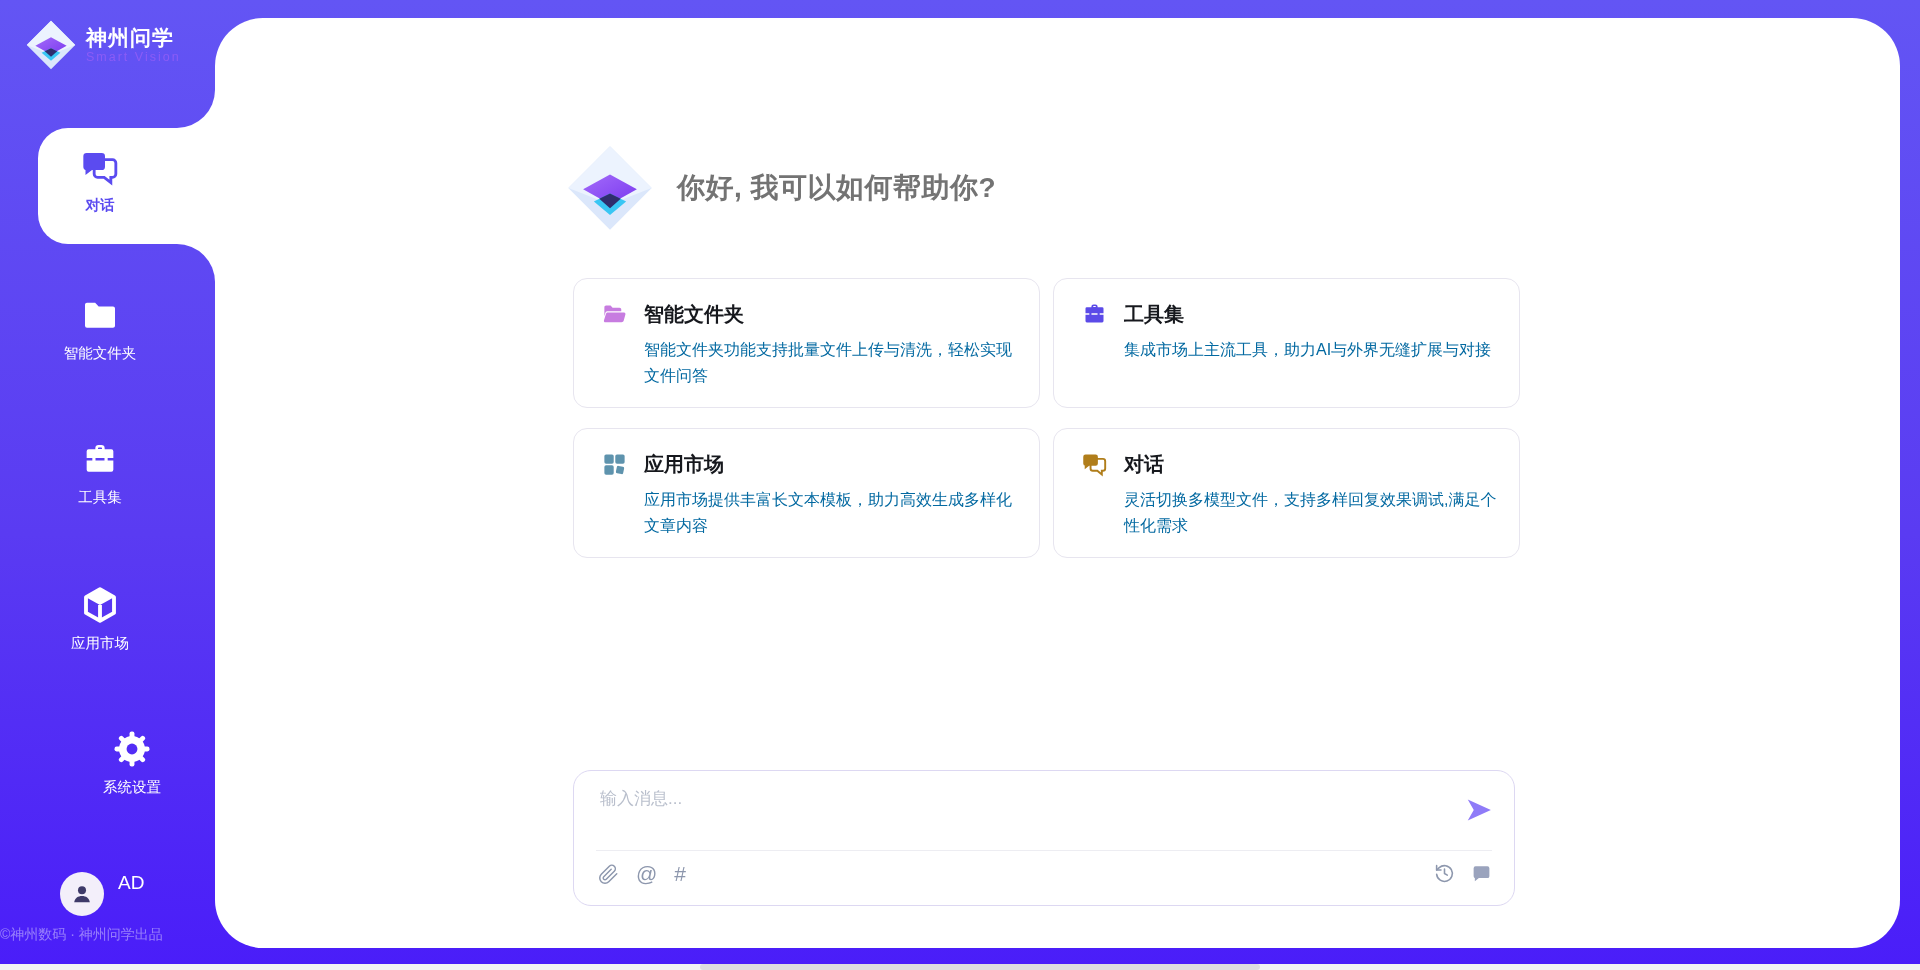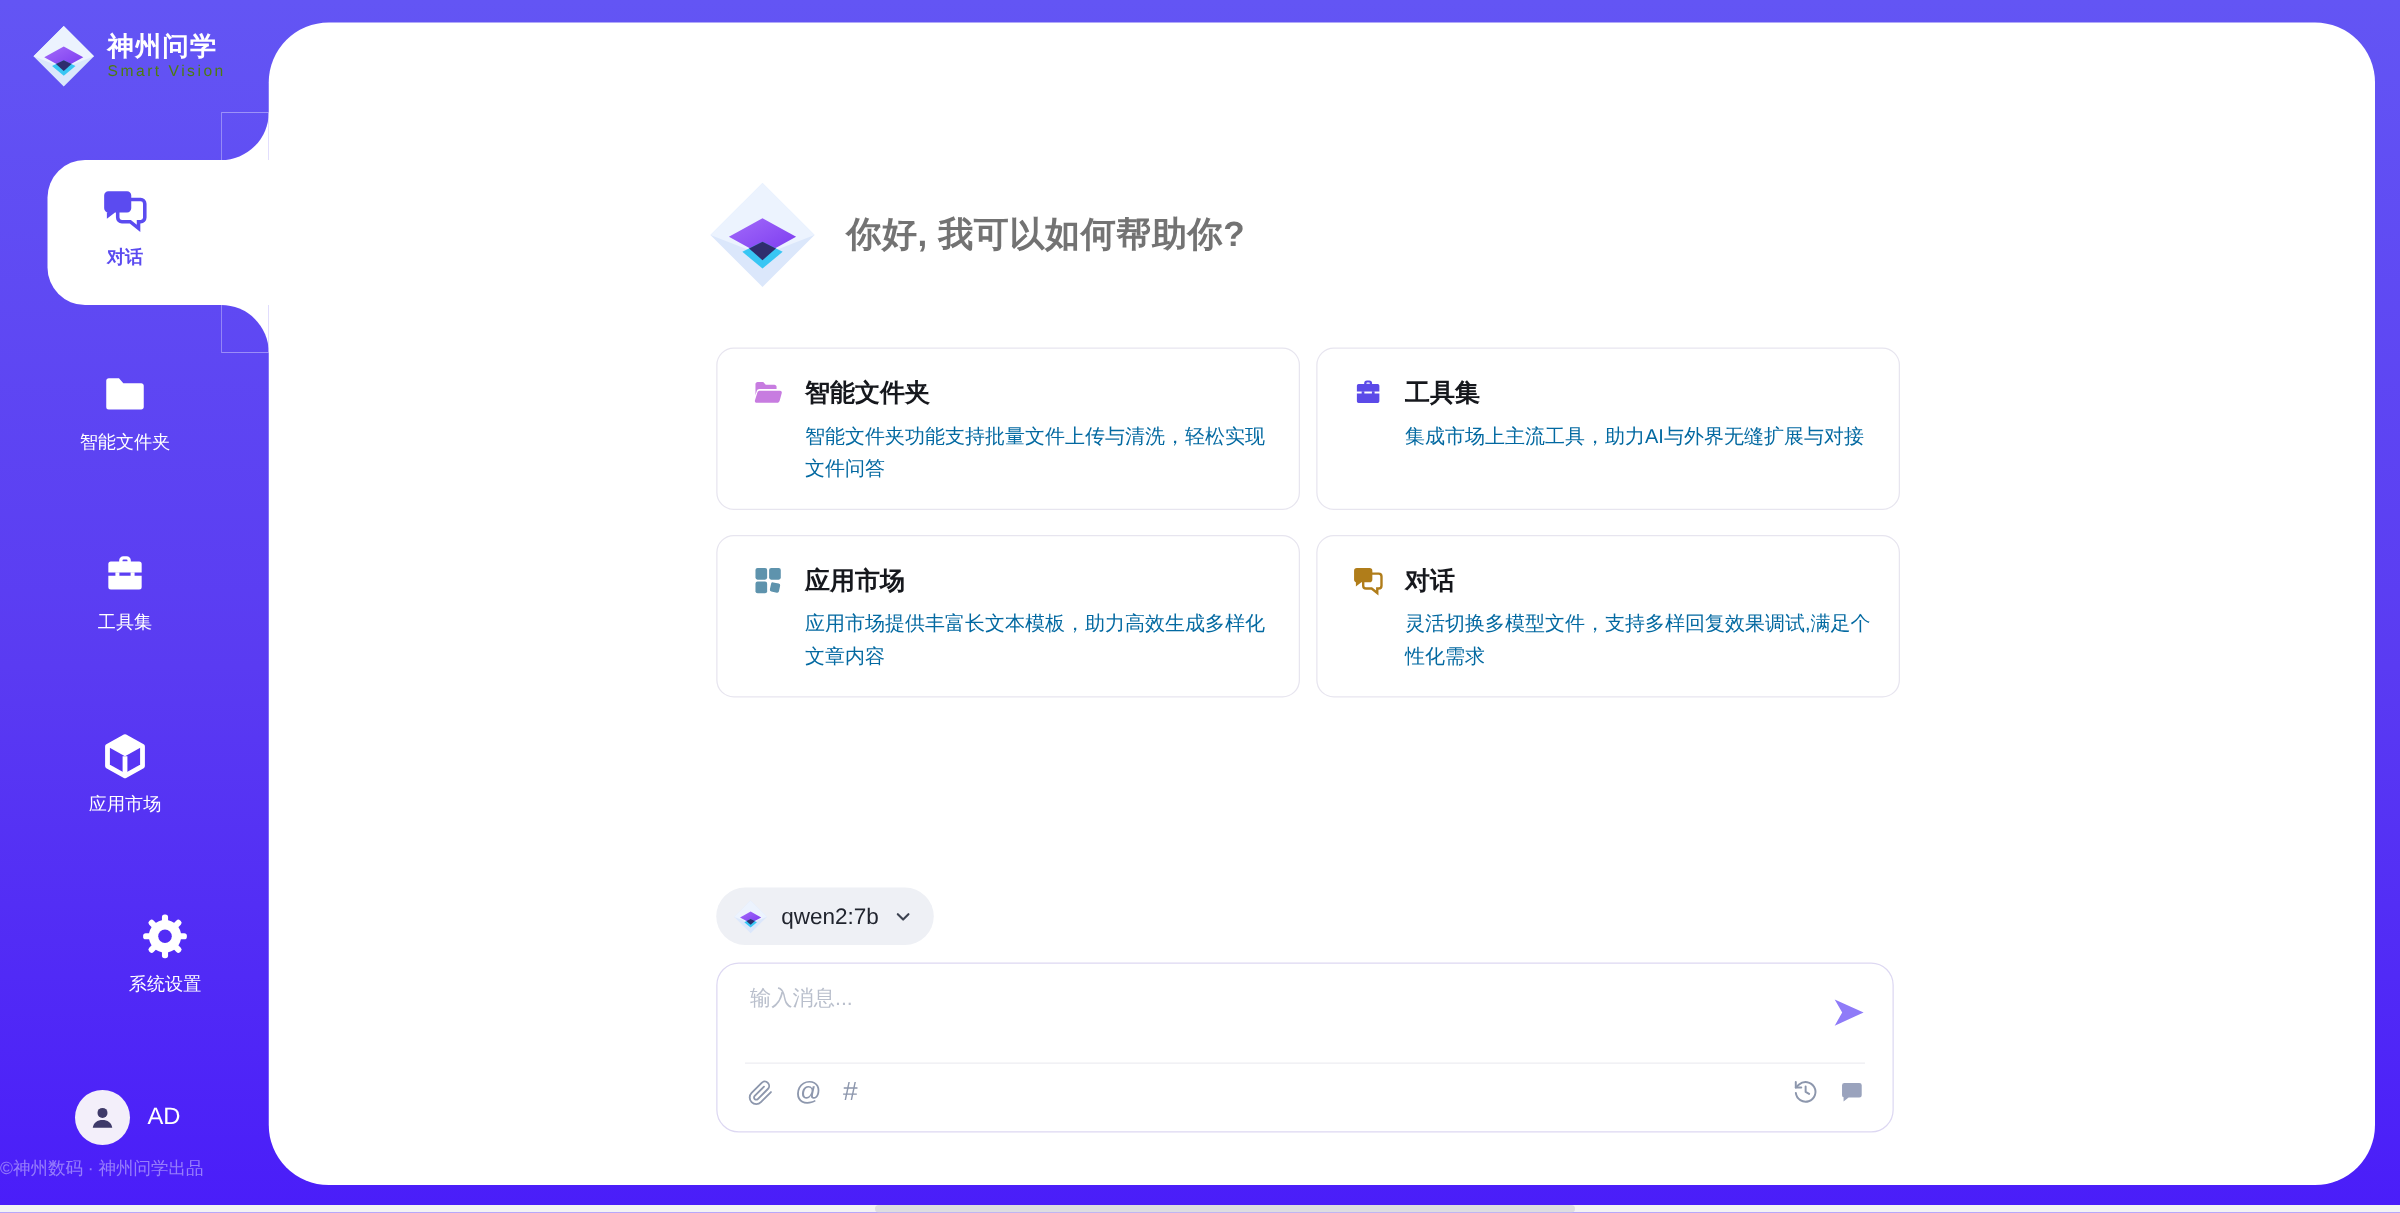--- a/index.html
+++ b/index.html
@@ -13,42 +13,42 @@
   
   .main{
     position:absolute;left:215px;top:18px;width:1685px;height:930px;
     background:#ffffff;border-radius:48px;
   }
 
   
   .brand{position:absolute;left:26px;top:20px;display:flex;align-items:center;gap:10px;}
   .brand .logo{width:50px;height:50px;}
   .brand-name{color:#fff;font-size:21px;font-weight:bold;letter-spacing:1px;line-height:1.1;}
-  .brand-sub{color:#4d7c0f;font-size:12.5px;letter-spacing:2px;}
+  .brand-sub{color:#8b5cf6;font-size:12.5px;letter-spacing:2px;}
 
   .tab-blob{
     position:absolute;left:38px;top:128px;width:192px;height:116px;
     background:#fff;border-radius:30px 0 0 30px;
   }
   .fillet{position:absolute;width:38px;height:38px;background:#fff;overflow:hidden;}
   .fillet-top{left:177px;top:90px;}
   .fillet-bottom{left:177px;top:244px;}
   .fillet .inner{
     width:100%;height:100%;
     background:linear-gradient(180deg,#6355F4 0%,#5A3BF2 55%,#4A1DF9 100%) fixed;
   }
   .fillet-top .inner{border-bottom-right-radius:38px;}
   .fillet-bottom .inner{border-top-right-radius:38px;}
 
   .nav-item{position:absolute;left:0;width:200px;text-align:center;cursor:pointer;}
   .nav-item .nicon{display:block;margin:0 auto 8px auto;}
   .nav-label{font-size:14.5px;color:#ffffff;}
   .nav-item.active .nav-label{color:#5B4BF0;font-weight:bold;}
 
-  .user{position:absolute;left:60px;top:872px;display:flex;align-items:center;gap:14px;cursor:pointer;}
+  .user{position:absolute;left:60px;top:872px;display:flex;gap:14px;cursor:pointer;}
   .avatar{width:44px;height:44px;border-radius:50%;background:#f3effa;display:flex;align-items:center;justify-content:center;}
   .user-name{color:#fff;font-size:19px;}
   .side-footer{position:absolute;left:0;top:926px;color:rgba(255,255,255,0.42);font-size:14px;}
 
   
   .greeting{position:absolute;left:352px;top:127px;display:flex;align-items:center;gap:24px;}
   .greeting .logo{width:86px;height:86px;}
   .greeting-text{font-size:28px;font-weight:bold;color:#737373;letter-spacing:0.5px;}
 
   
@@ -247,33 +247,20 @@
       <div class="card-head">
         <svg width="27" height="27" viewBox="0 0 24 24" style="color:#B07D1A;">
           <path d="M8.5 9a2 2 0 0 1 2-2h9a2 2 0 0 1 2 2v6.6a2 2 0 0 1-2 2h-1v3.2l-4-3.2h-4a2 2 0 0 1-2-2V9Z" fill="none" stroke="currentColor" stroke-width="1.7"></path>
           <path d="M2 5a2 2 0 0 1 2-2h9a2 2 0 0 1 2 2v6.2a2 2 0 0 1-2 2H7.2l-3.9 3V13.2H4a2 2 0 0 1-2-2V5Z" fill="currentColor"></path>
         </svg>
         <div class="card-title">对话</div>
       </div>
       <div class="card-desc">灵活切换多模型文件，支持多样回复效果调试,满足个性化需求</div>
     </div>
 
-    <div class="chip">
-      <svg class="logo" viewBox="0 0 64 64">
-        <polygon points="32,1 63,32 32,63 1,32" fill="#dbe7fb"></polygon>
-        <polygon points="32,1 63,32 32,44 1,32" fill="#ecf3fe"></polygon>
-        <polygon points="32,22 52,33 32,44 12,33" fill="url(#pg)"></polygon>
-        <polygon points="32,36 44,42 32,52 20,42" fill="#38c6f4"></polygon>
-        <polygon points="32,36 40,40 32,47 24,40" fill="#2f2d6d"></polygon>
-      </svg>
-      <div class="chip-text">qwen2:7b</div>
-      <svg width="17" height="17" viewBox="0 0 24 24">
-        <polyline points="6,9 12,15 18,9" fill="none" stroke="#3c4250" stroke-width="2.4" stroke-linecap="round" stroke-linejoin="round"></polyline>
-      </svg>
-    </div>
 
     <div class="composer">
       <textarea placeholder="输入消息..." style=""></textarea>
 
       <svg class="send-btn" viewBox="0 0 24 24">
         <polygon points="3,3.6 21.5,12 3,20.4 7.8,12" fill="#8F7BF8"></polygon>
       </svg>
 
       <div class="comp-divider"></div>
 

